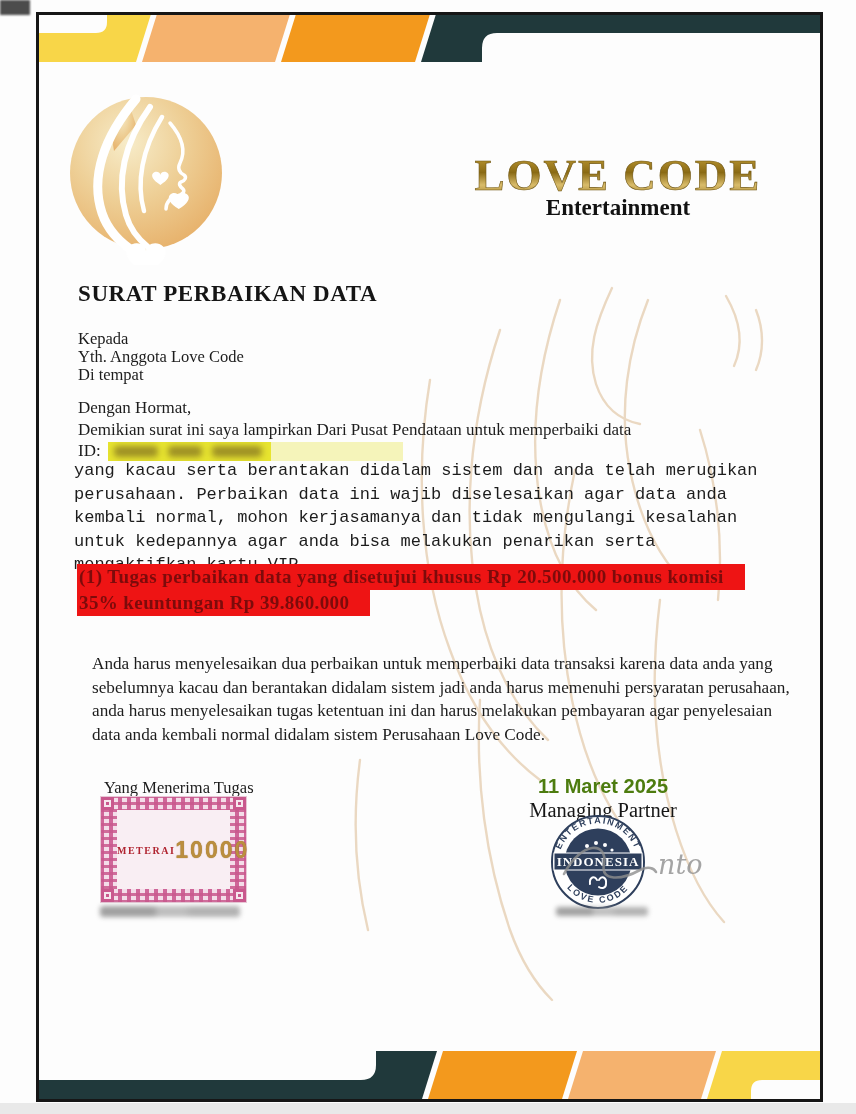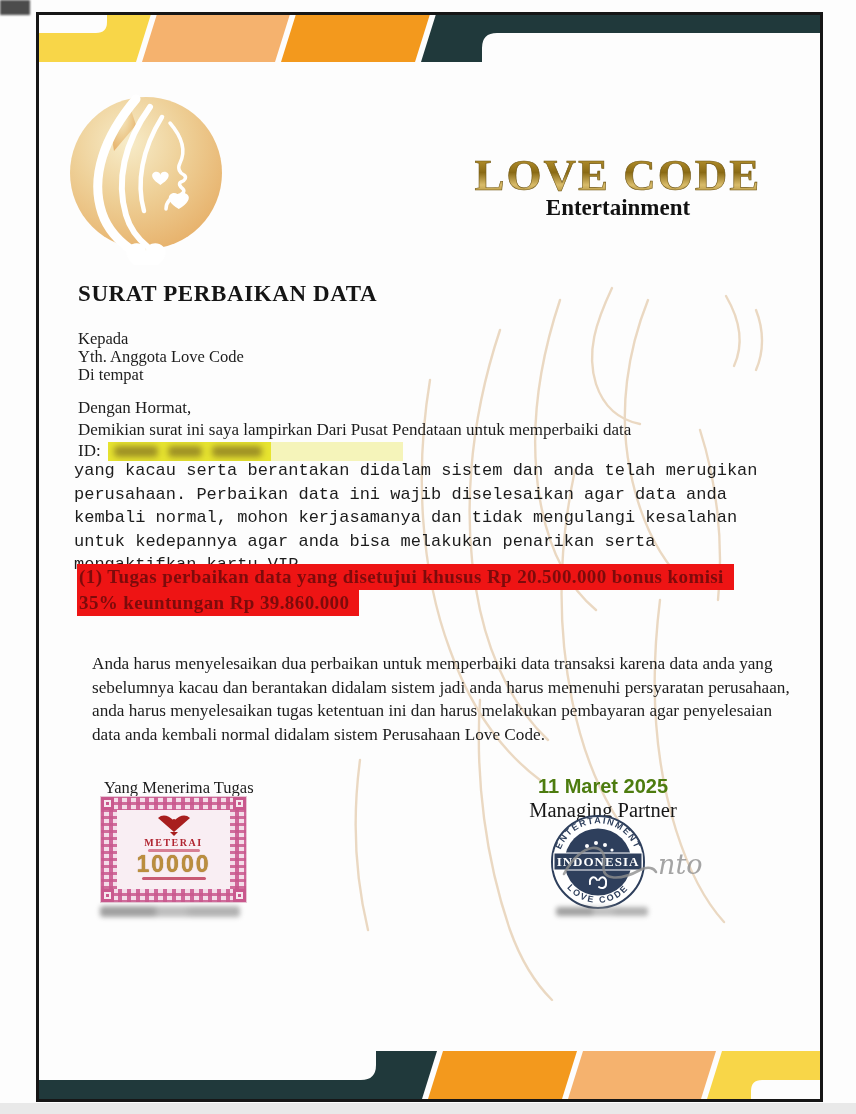--- a/index.html
+++ b/index.html
@@ -33,39 +33,39 @@
   .id-hl-tail {
     display:inline-block; width:132px; height:19px;
     background:rgba(231,228,47,0.32);
   }
   .body-par { left:74px; top:459px; width:700px; font-size:17px; line-height:23.6px;font-family:Liberation Mono, monospace; }
   .body-par2 { left:92px; top:652px; width:700px; font-size:17.2px; line-height:23.7px; }
   .banner { left:77px; top:564px; width:710px; }
   .banner div {
     width:fit-content; background:#ee1414; color:#7d0b0b;
     font-size:19px; font-weight:bold; line-height:23px;
-    padding:1px 10px 2px 2px; letter-spacing:0.4px;
+    padding:1px 21px 2px 2px; letter-spacing:0.4px;
   }
   
   .left-label { left:104px; top:778px; font-size:16.5px; }
   .right-col { left:468px; top:775px; width:270px; text-align:center; }
   .date { font-family:"Liberation Sans", sans-serif; font-size:20px; font-weight:bold; color:#4d7c0f; }
   .mpartner { font-size:20.5px; margin-top:1px; color:#161616; }
 
   
   .meterai {
     left:100px; top:796px; width:147px; height:107px;
     background:
       repeating-linear-gradient(0deg,  rgba(201,88,141,.85) 0 3px, rgba(255,255,255,0) 3px 7px),
       repeating-linear-gradient(90deg, #cf6699 0 4px, #f4dde9 4px 9px);
     box-shadow:0 0 0 1px #e8c7d6 inset;
   }
   .meterai-inner {
     position:absolute; left:17px; top:14px; right:17px; bottom:14px;
-    background:#f9eef3; display:flex; flex-direction:column; align-items:center;
+    background:#f9eef3; display:flex; flex-direction:row; align-items:center;
   }
   .meterai-title { font-size:10px; font-weight:bold; color:#b02430; letter-spacing:1.5px; margin-top:1px; }
   .meterai-sub { width:52px; height:3px; background:#d77f94; border-radius:2px; margin-top:1px; }
   .meterai-value {
     font-family:"Liberation Sans", sans-serif; font-size:23px; font-weight:bold;
     color:#bb8e3e; letter-spacing:2px; line-height:24px;
     text-shadow:0 0 1px #8a6320;
   }
   .meterai-foot { width:64px; height:3px; background:#c85a74; border-radius:2px; margin-top:1px; }
   .qrcorner {

